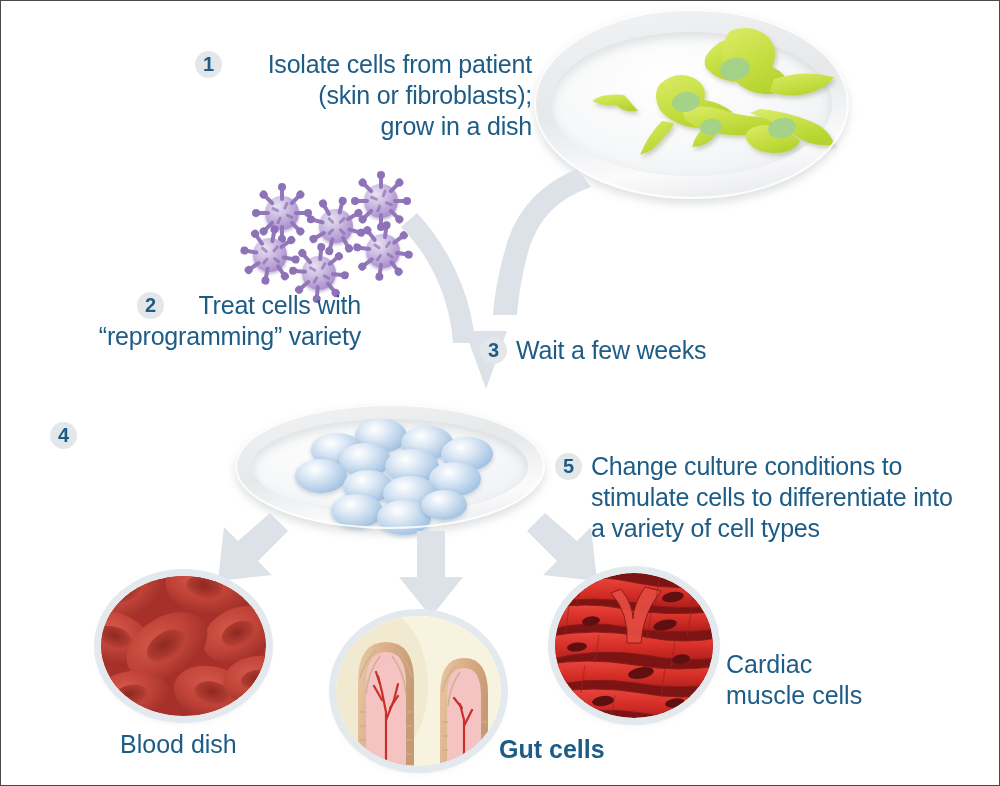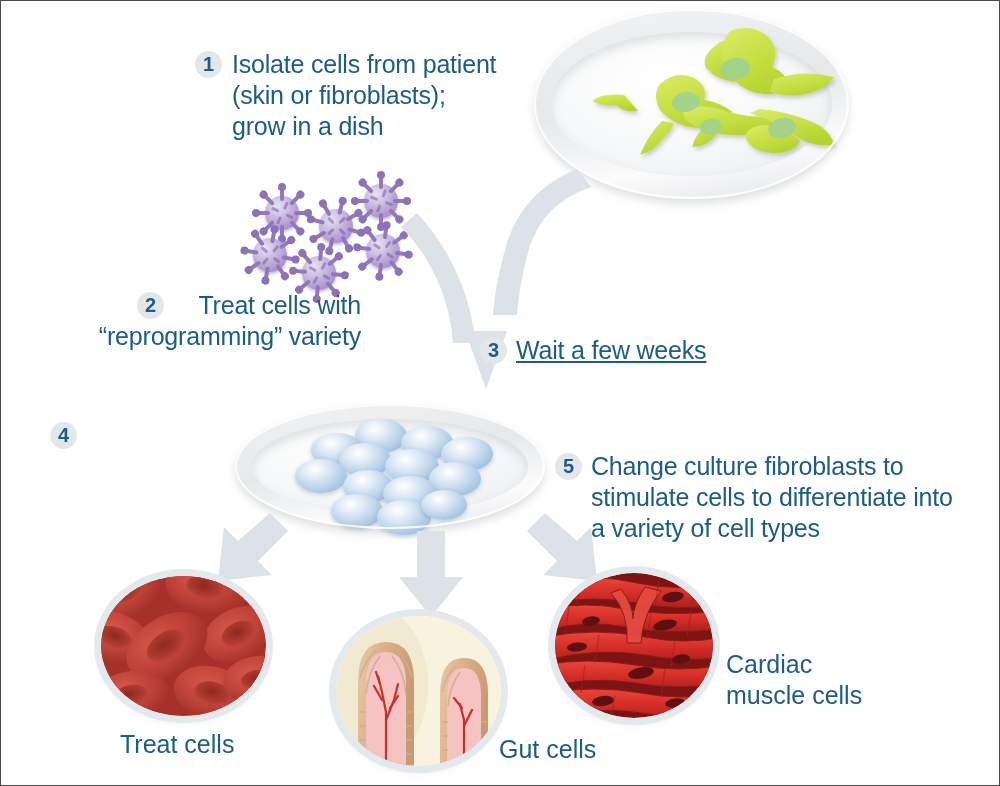--- a/index.html
+++ b/index.html
@@ -131,21 +131,21 @@
     box-shadow: 0 0 0 7px #e4e9ee, 0 4px 8px rgba(140,150,160,.35);
   }
   .result-inner { position: absolute; inset: 0; border-radius: 50%; overflow: hidden; }
 </style>
 </head>
 <body>
 
 <div id="stage">
 
   <div class="badge" style="left:194px; top:50px;">1</div>
-  <div class="step-text" style="left:231px; top:48px; width:300px; text-align:left;">Isolate cells from patient
+  <div class="step-text" style="left:231px; top:48px; width:300px; text-align:right;">Isolate cells from patient
 (skin or fibroblasts);
 grow in a dish</div>
 
   <div class="dish" style="left:533px; top:8px; width:315px; height:190px;">
     <div class="dish-wall"></div>
     <div class="dish-inner"></div>
 
     <svg style="position:absolute; left:0; top:0;" width="315" height="190" viewBox="0 0 315 190">
       <defs>
         <linearGradient id="fg" x1="0" y1="0" x2="0.6" y2="1">
@@ -423,21 +423,21 @@
       <path d="M84 180 l42 0 l-21 58 z"></path>
       <path d="M60 176 l48 0 l-24 58 z" opacity="0"></path>
     </g>
   </svg>
 
   <div class="badge" style="left:136px; top:291px;">2</div>
   <div class="step-text" style="left:60px; top:289px; width:300px; text-align:right;">Treat cells with
 “reprogramming” variety</div>
 
   <div class="badge" style="left:479px; top:336px;">3</div>
-  <div class="step-text" style="left:515px; top:334px; width:300px; text-align:left;text-decoration:underline;">Wait a few weeks</div>
+  <div class="step-text" style="left:515px; top:334px; width:300px; text-align:left;">Wait a few weeks</div>
 
   <div class="dish" style="left:234px; top:403px; width:310px; height:125px;">
     <div class="dish-wall"></div>
     <div class="dish-inner"></div>
 
     <div style="position:absolute; inset:0;">
       <div class="stem" style="left:120px; top:15px; width:52px; height:34px;"></div>
       <div class="stem" style="left:166px; top:22px; width:52px; height:34px;"></div>
       <div class="stem" style="left:76px;  top:29px; width:52px; height:34px;"></div>
       <div class="stem" style="left:206px; top:33px; width:52px; height:34px;"></div>
@@ -450,21 +450,21 @@
       <div class="stem" style="left:96px;  top:90px; width:52px; height:34px;"></div>
       <div class="stem" style="left:142px; top:96px; width:54px; height:35px;"></div>
       <div class="stem" style="left:186px; top:86px; width:46px; height:30px;"></div>
     </div>
     <div class="dish-rimlight"></div>
   </div>
 
   <div class="badge" style="left:49px; top:421px;">4</div>
 
   <div class="badge" style="left:554px; top:452px;">5</div>
-  <div class="step-text" style="left:590px; top:450px; width:390px; text-align:left;">Change culture fibroblasts to
+  <div class="step-text" style="left:590px; top:450px; width:390px; text-align:left;">Change culture conditions to
 stimulate cells to differentiate into
 a variety of cell types</div>
 
   <svg class="arrow-svg" style="left:183px; top:508px;" width="110" height="80" viewBox="0 0 110 80">
     <g fill="#dce2e7">
       <path d="M86 4 L104 22 L74 52 L88 66 L34 72 L40 18 L54 32 z"></path>
     </g>
   </svg>
 
   <svg class="arrow-svg" style="left:390px; top:530px;" width="80" height="90" viewBox="0 0 80 90">
@@ -525,21 +525,21 @@
               <ellipse rx="19" ry="12" fill="url(#rbcPit)"></ellipse>
           </g>
           <g transform="translate(156,104) rotate(-8)">
             <ellipse rx="34" ry="24" fill="url(#rbc)"></ellipse>
               <ellipse rx="16" ry="10" fill="url(#rbcPit)"></ellipse>
           </g>
         </g>
       </svg>
     </div>
   </div>
-  <div class="label-text" style="left:119px; top:728px; width:220px; text-align:left;">Treat cells</div>
+  <div class="label-text" style="left:119px; top:728px; width:220px; text-align:left;">Blood dish</div>
 
   <div class="result" style="left:335px; top:615px; width:165px; height:150px;">
     <div class="result-inner">
       <svg width="165" height="150" viewBox="0 0 165 150" preserveAspectRatio="none">
         <defs>
           <linearGradient id="villusG" x1="0" y1="0" x2="1" y2="0.3">
             <stop offset="0%" stop-color="#e8c8a6"></stop>
             <stop offset="45%" stop-color="#dcb089"></stop>
             <stop offset="100%" stop-color="#c79a74"></stop>
           </linearGradient>
@@ -584,21 +584,21 @@
             <path d="M145 134 L151 134"></path>
         </g>
         <g stroke="#c9302c" stroke-width="2.2" fill="none" stroke-linecap="round">
           <path d="M128 150 L128 104 L124 88"></path>
           <path d="M128 110 L136 94"></path>
           <path d="M126 92 L118 82"></path>
         </g>
       </svg>
     </div>
   </div>
-  <div class="label-text" style="left:498px; top:733px; width:220px; text-align:left;">Gut cells</div>
+  <div class="label-text" style="left:498px; top:733px; width:220px; text-align:left;font-weight:bold;">Gut cells</div>
 
   <div class="result" style="left:554px; top:572px; width:158px; height:145px;">
     <div class="result-inner">
       <svg width="158" height="145" viewBox="0 0 158 145" preserveAspectRatio="none">
         <defs>
           <linearGradient id="myo" x1="0" y1="0" x2="0" y2="1">
             <stop offset="0%" stop-color="#e8453c"></stop>
             <stop offset="50%" stop-color="#d62f28"></stop>
             <stop offset="100%" stop-color="#b01f1c"></stop>
           </linearGradient>

